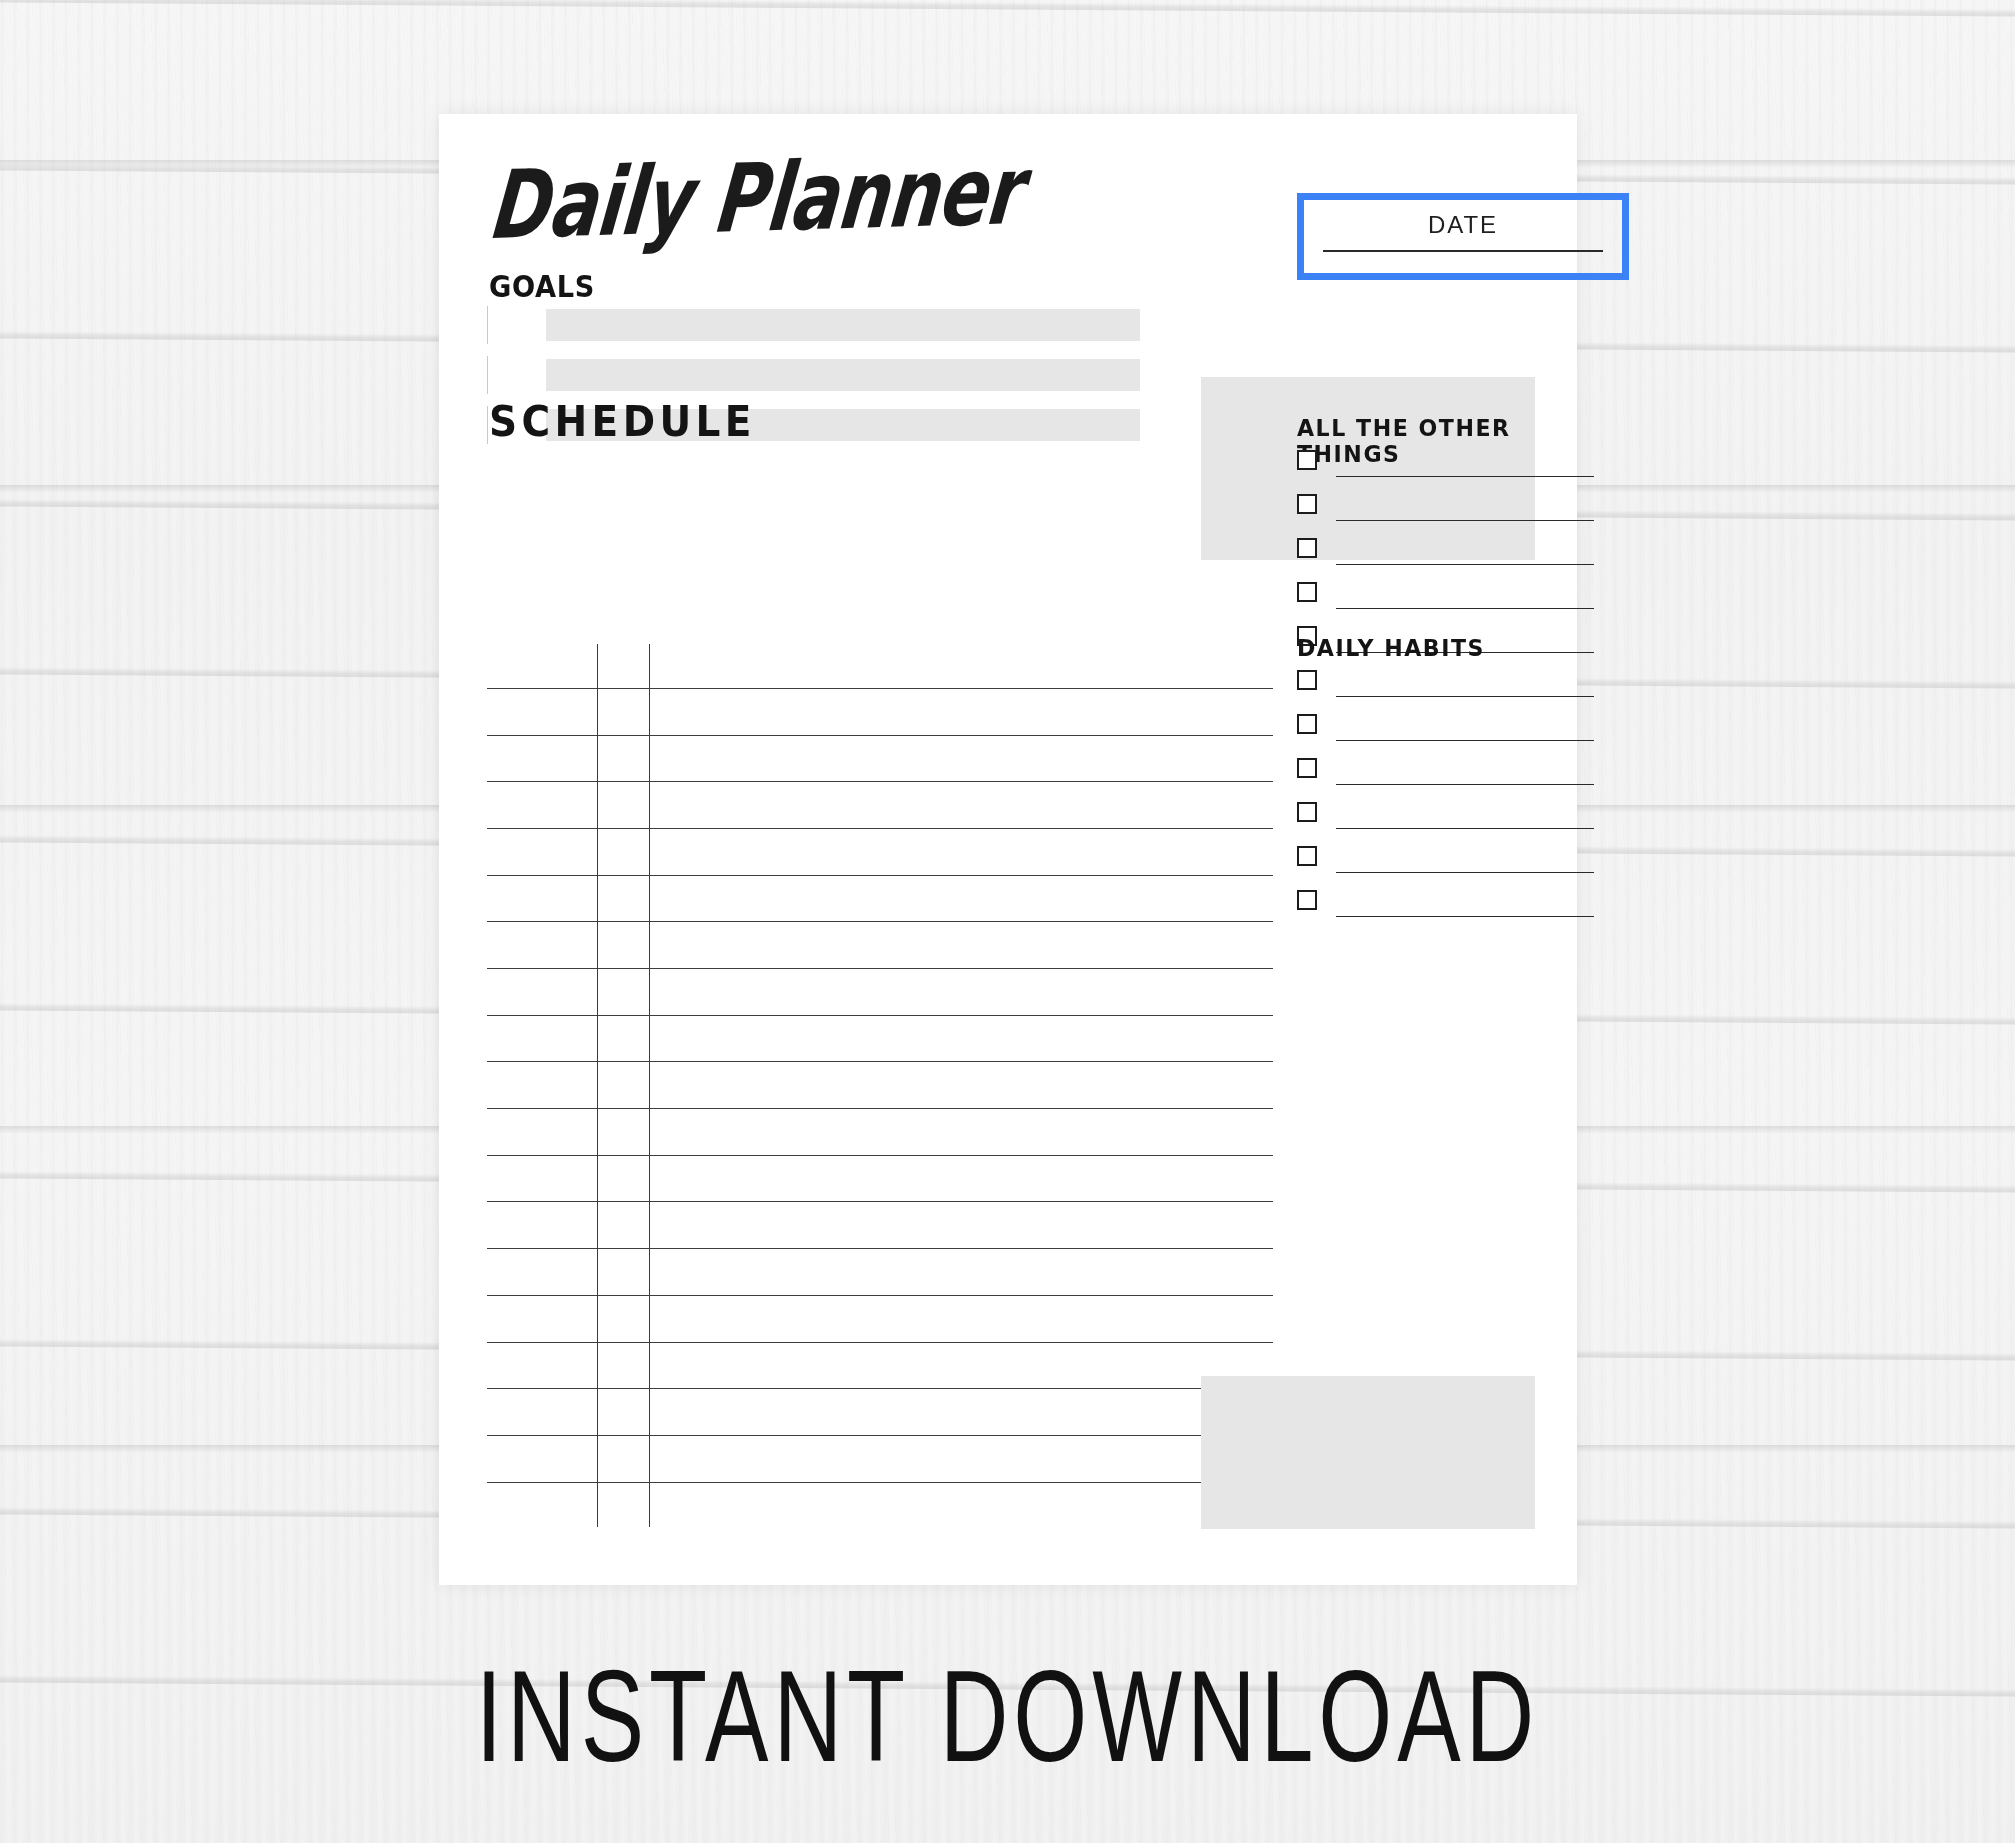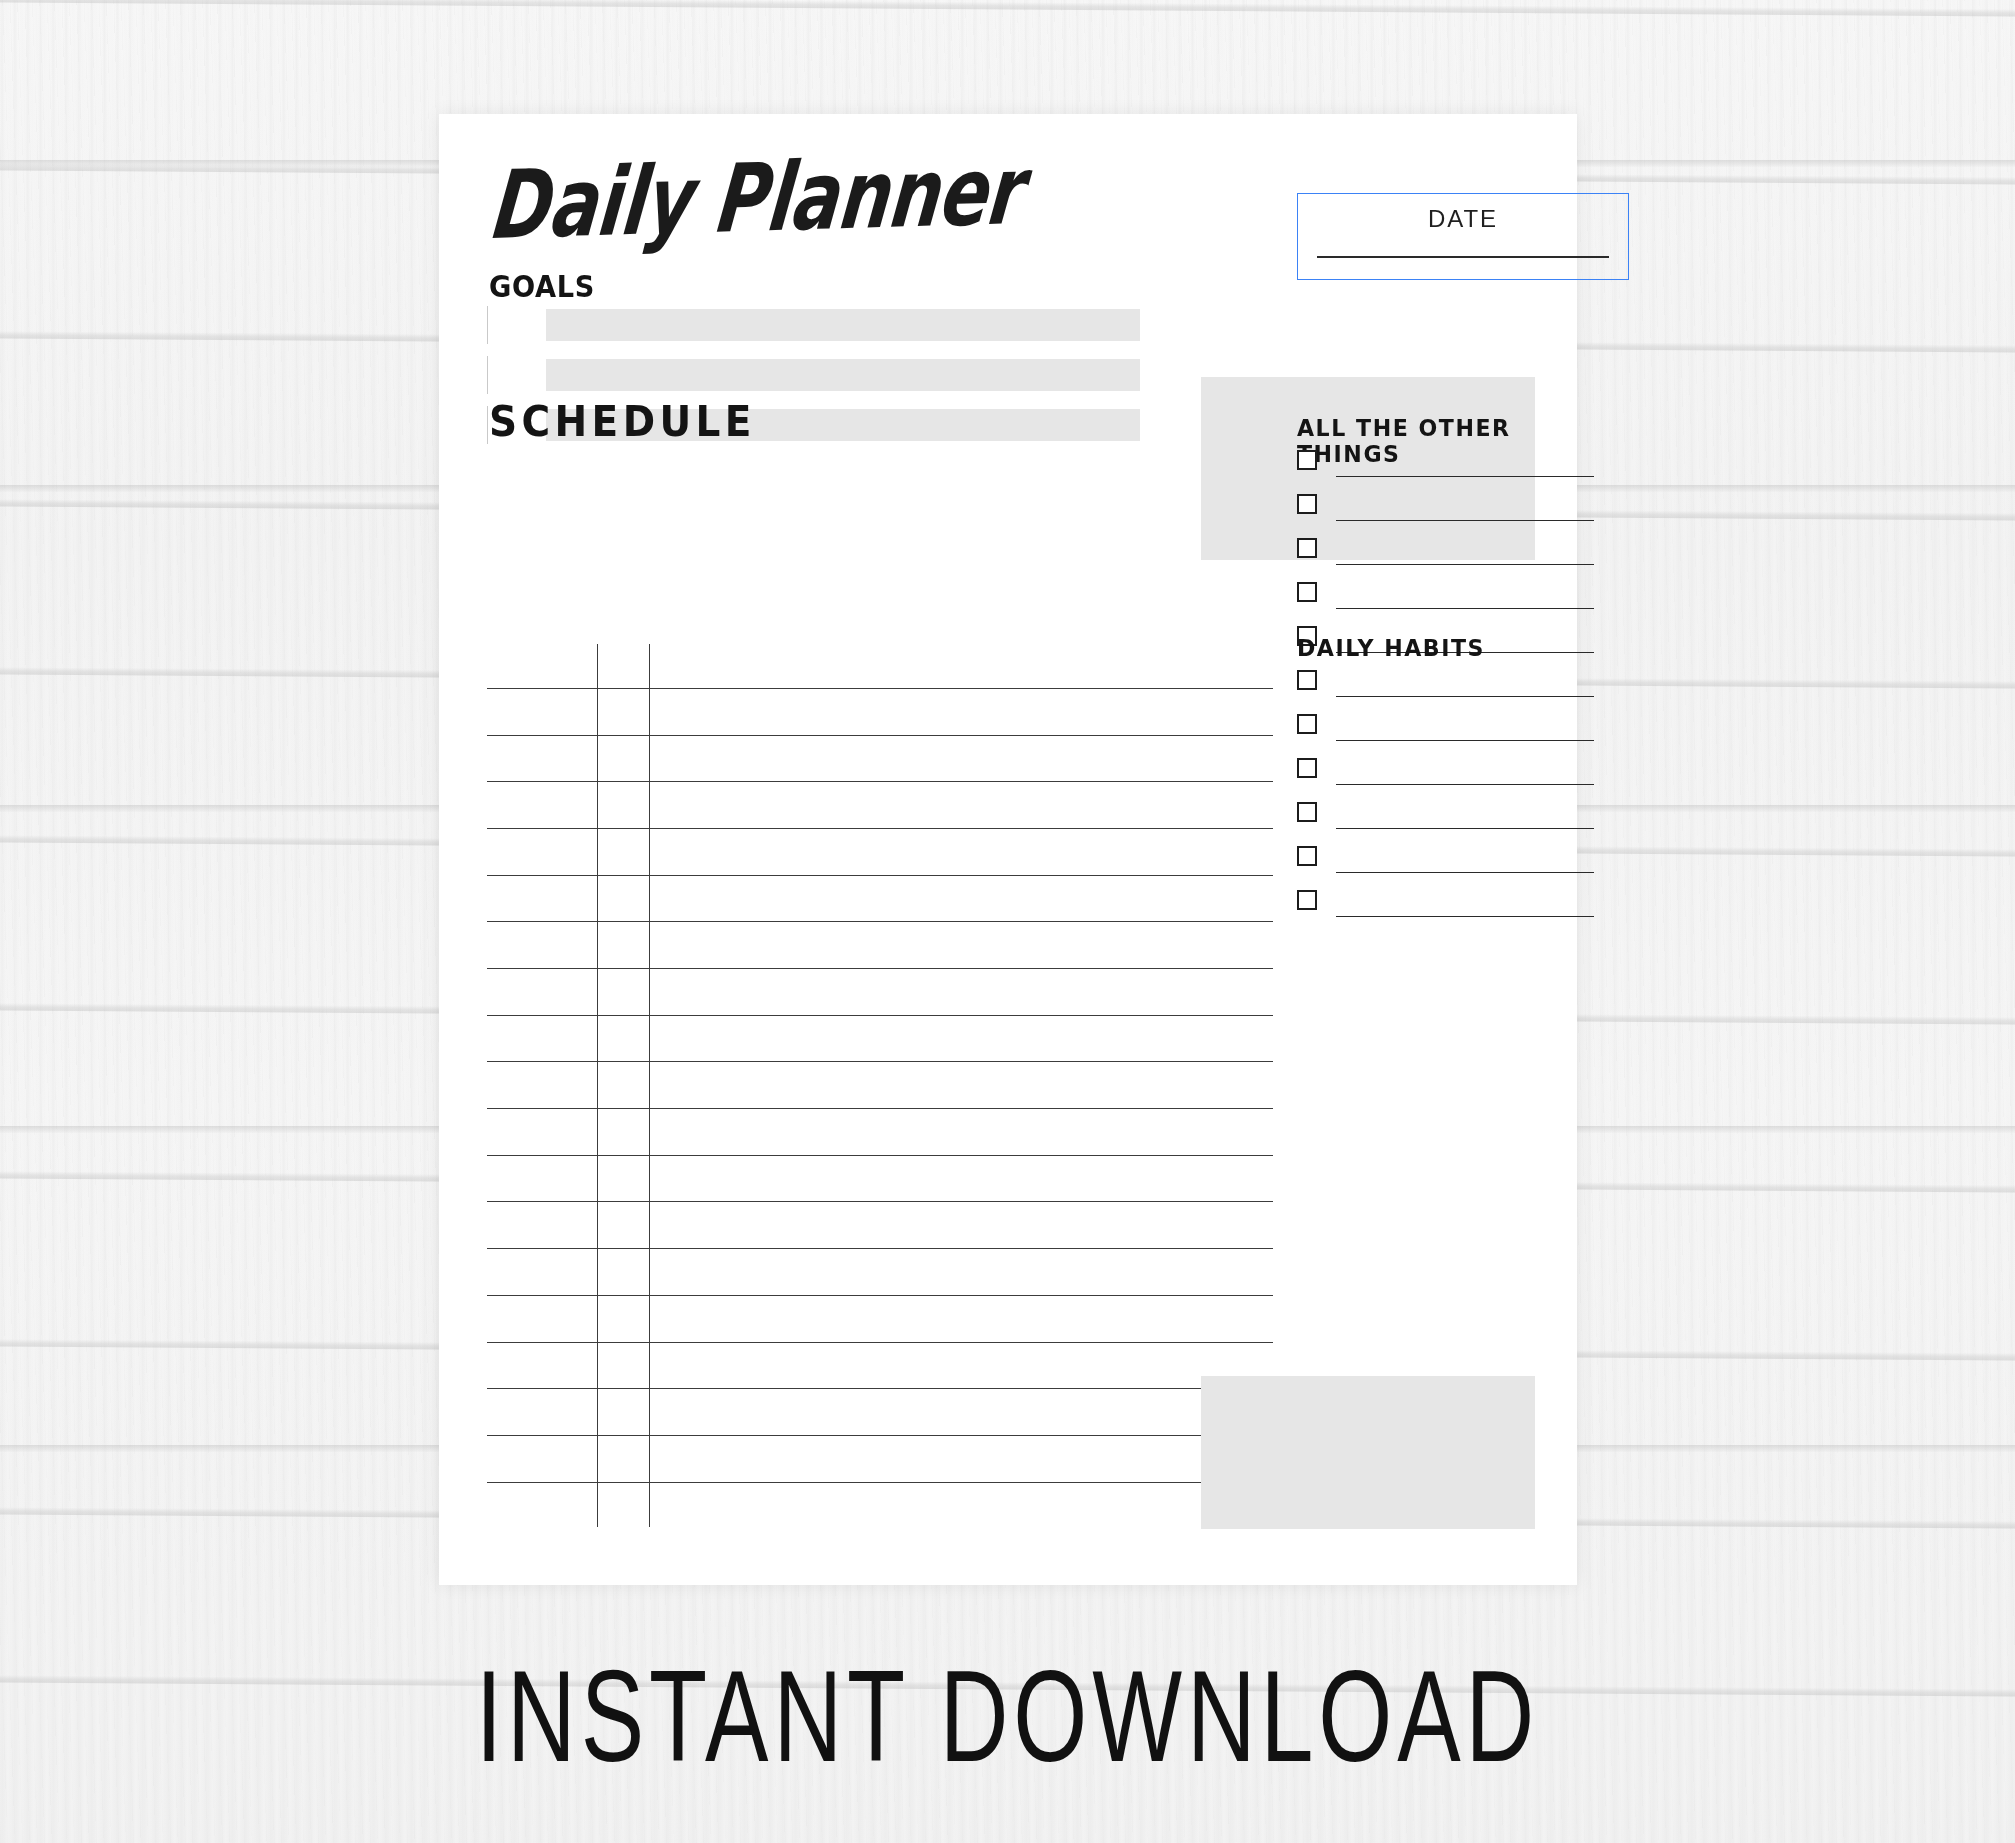--- a/index.html
+++ b/index.html
@@ -85,21 +85,21 @@
     letter-spacing: -0.7px;
     white-space: nowrap;
   }
 
   .date-box {
     position: absolute;
     left: 858px;
     top: 79px;
     width: 332px;
     height: 87px;
-    border: 1px solid #3b82f6;
+    border: 7px solid #3b82f6;
   }
   .date-label {
     position: absolute;
     top: 10.7px;
     left: 0; right: 0;
     text-align: center;
     font-size: 24px;
     letter-spacing: 2px;
     color: #1f1f1f;
     font-weight: 400;

